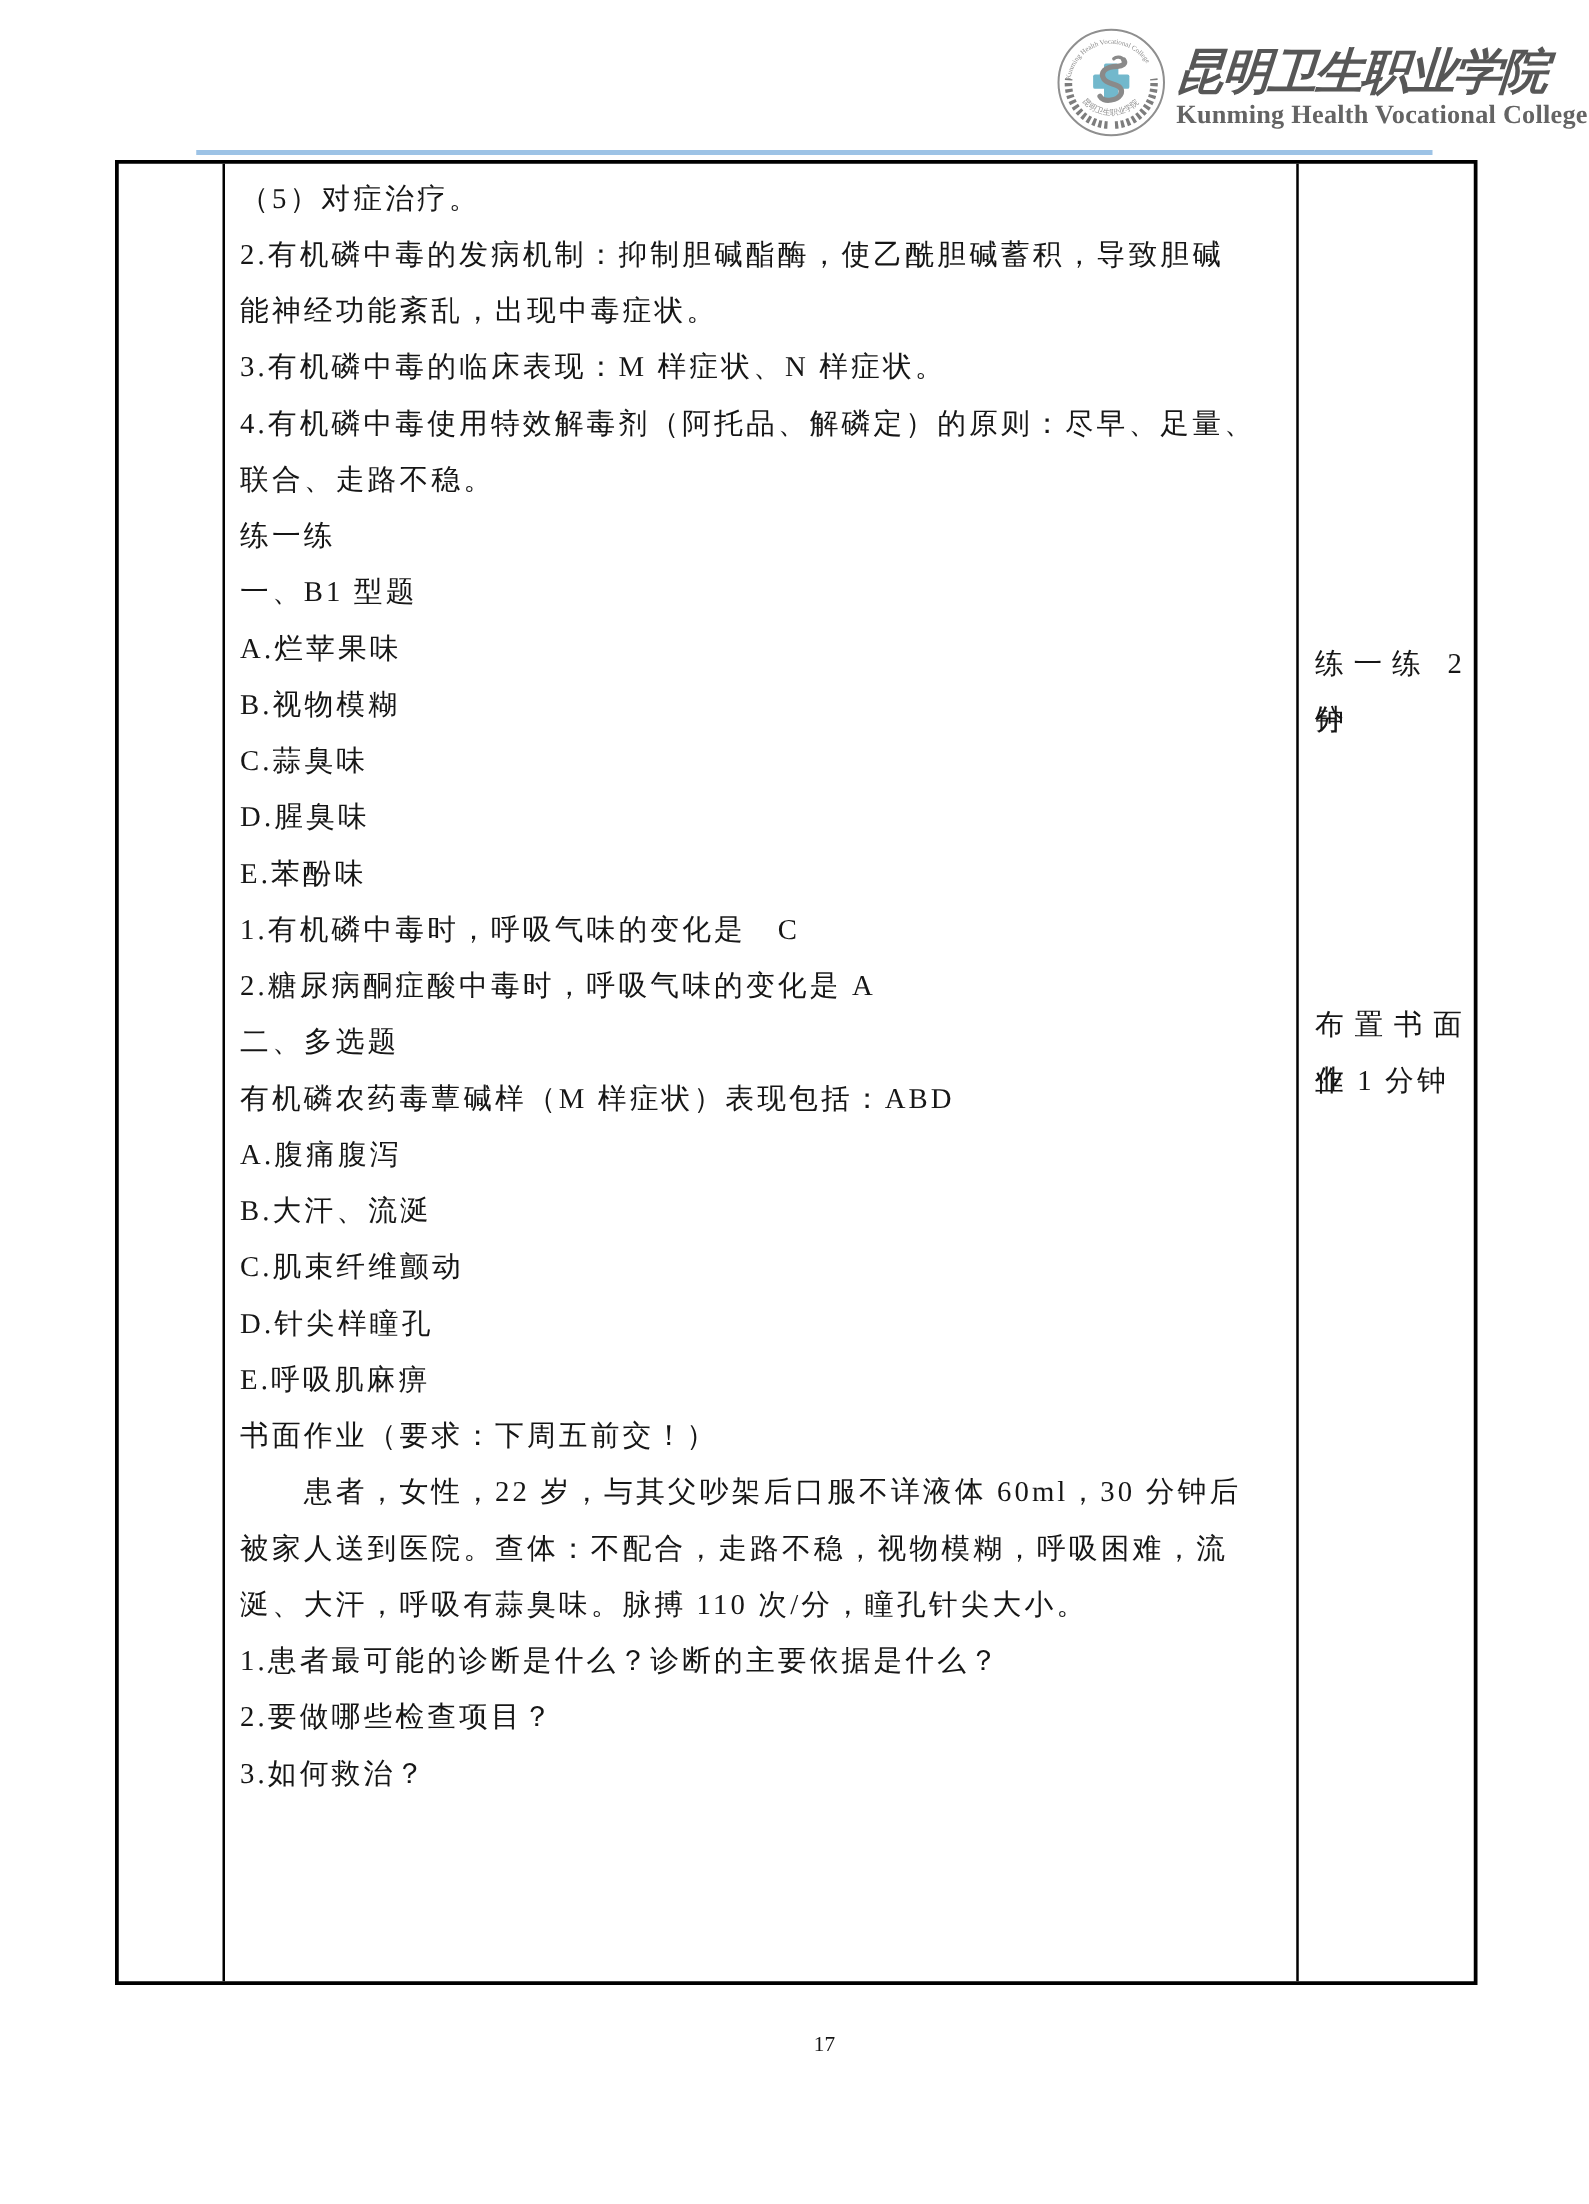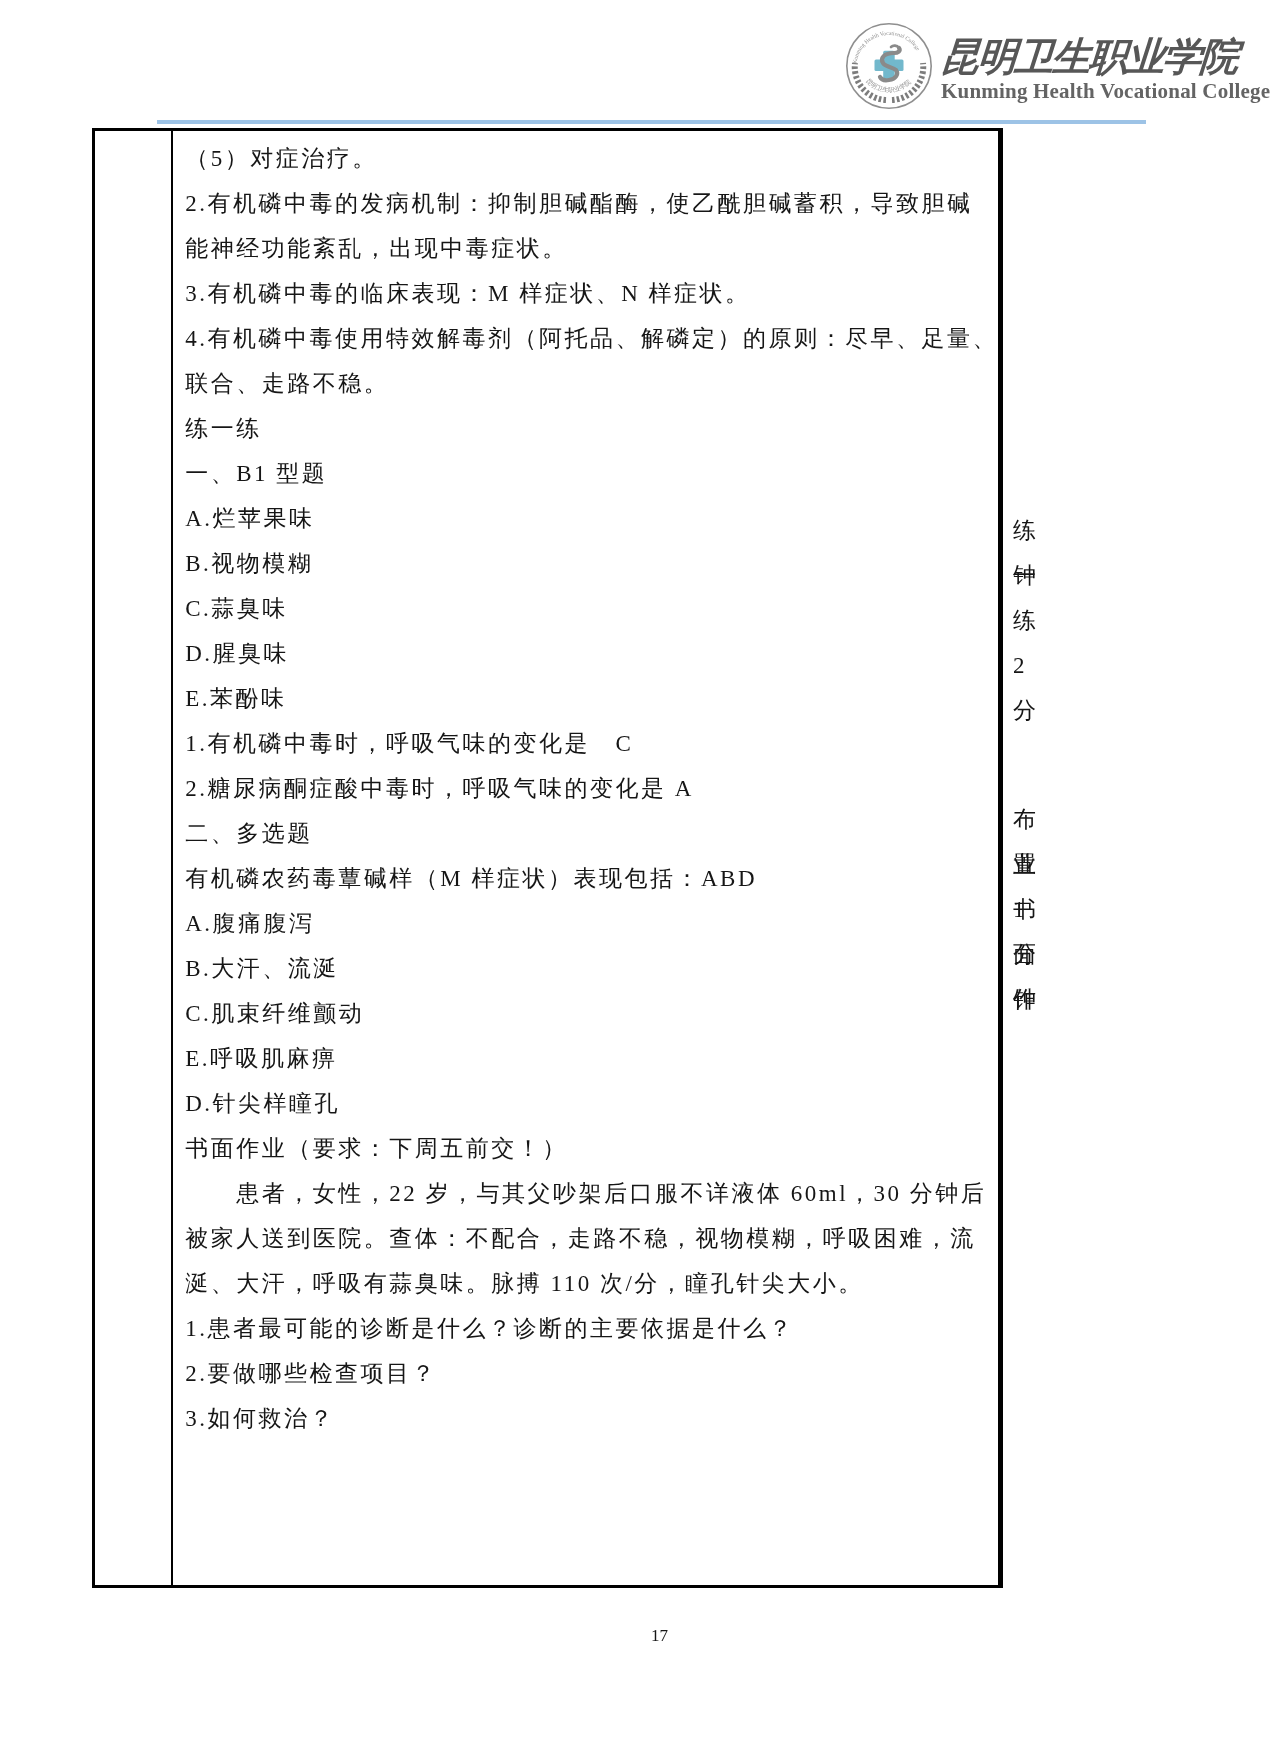--- a/index.html
+++ b/index.html
@@ -16,21 +16,21 @@
     letter-spacing:-2px;white-space:nowrap;transform:skewX(-4deg);
   }
   .en-title{
     position:absolute;left:941px;top:79px;width:300px;
     font-size:21px;font-weight:bold;color:#646464;letter-spacing:0.2px;
     white-space:nowrap;
   }
   .accent-line{position:absolute;left:157px;top:120px;width:989px;height:4px;}
   
   .doc-table{
-    position:absolute;left:92px;top:128px;width:911px;height:1460px;
+    position:absolute;left:92px;top:128px;width:1090px;height:1460px;
     border:3px solid #000;box-sizing:border-box;display:flex;background:#fff;
   }
   .col-blank{width:83px;border-right:2px solid #000;box-sizing:content-box;}
   .col-main{width:857px;border-right:2px solid #000;position:relative;}
   .col-notes{flex:1;position:relative;}
   .main-content{padding:5px 0 0 12px;}
   .content-line{
     height:45px;line-height:45px;font-size:23px;letter-spacing:2.5px;
     white-space:nowrap;
   }
@@ -103,22 +103,22 @@
         <div class="content-line">C.蒜臭味</div>
         <div class="content-line">D.腥臭味</div>
         <div class="content-line">E.苯酚味</div>
         <div class="content-line">1.有机磷中毒时，呼吸气味的变化是　C</div>
         <div class="content-line">2.糖尿病酮症酸中毒时，呼吸气味的变化是 A</div>
         <div class="content-line">二、多选题</div>
         <div class="content-line">有机磷农药毒蕈碱样（M 样症状）表现包括：ABD</div>
         <div class="content-line">A.腹痛腹泻</div>
         <div class="content-line">B.大汗、流涎</div>
         <div class="content-line">C.肌束纤维颤动</div>
+        <div class="content-line">D.针尖样瞳孔</div>
         <div class="content-line">E.呼吸肌麻痹</div>
-        <div class="content-line">D.针尖样瞳孔</div>
         <div class="content-line">书面作业（要求：下周五前交！）</div>
         <div class="content-line">　　患者，女性，22 岁，与其父吵架后口服不详液体 60ml，30 分钟后</div>
         <div class="content-line">被家人送到医院。查体：不配合，走路不稳，视物模糊，呼吸困难，流</div>
         <div class="content-line">涎、大汗，呼吸有蒜臭味。脉搏 110 次/分，瞳孔针尖大小。</div>
         <div class="content-line">1.患者最可能的诊断是什么？诊断的主要依据是什么？</div>
         <div class="content-line">2.要做哪些检查项目？</div>
         <div class="content-line">3.如何救治？</div>
       </div>
   </div>
   <div class="col-notes">

